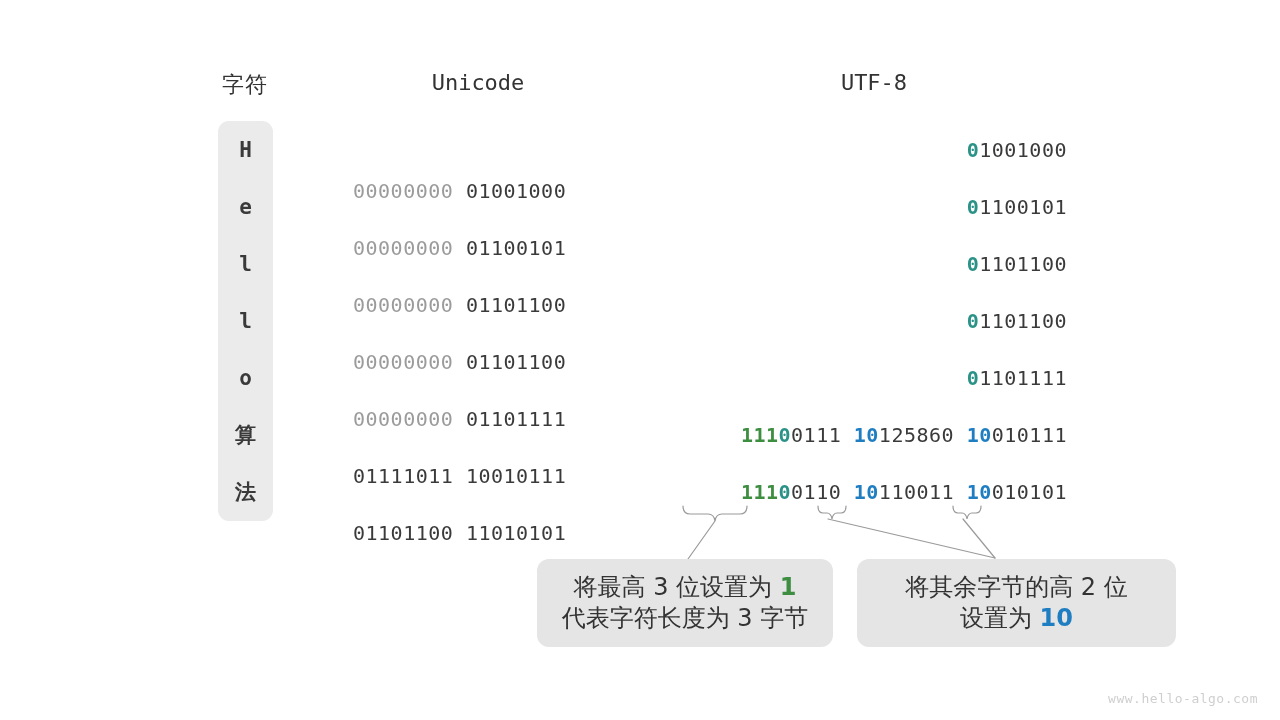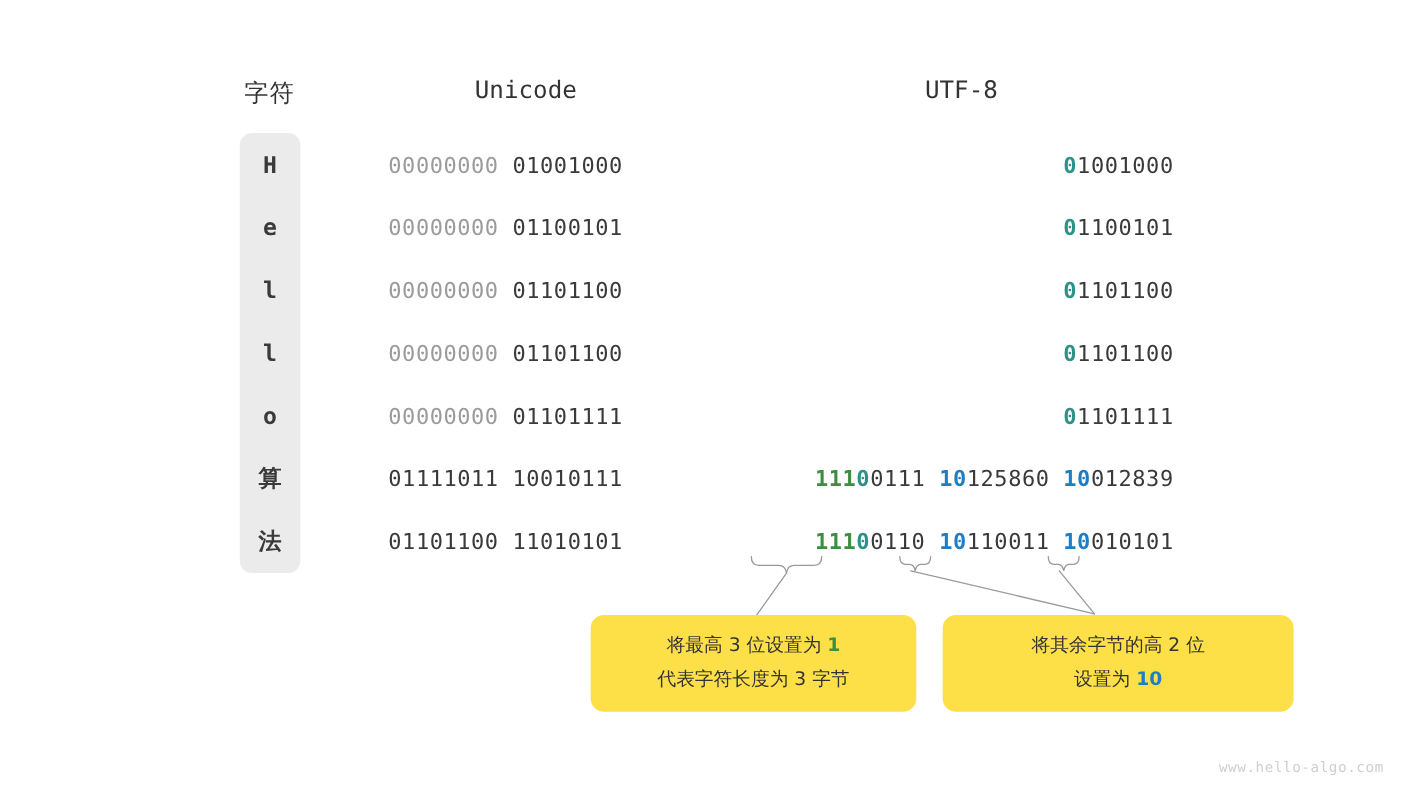--- a/index.html
+++ b/index.html
@@ -68,43 +68,44 @@
     font-family: "DejaVu Sans Mono", monospace;
     font-size: 20px;
     letter-spacing: 0.5px;
     white-space: pre;
     height: 30px;
     line-height: 30px;
   }
   .uni {
     left: 353px;
     color: #3a3a3a;
+    margin-top: 41px;
   }
   .utf {
     right: 213px;    
     color: #3a3a3a;
     text-align: right;
   }
   .dim   { color: #9b9b9b; }
   .dark  { color: #3a3a3a; }
   .teal  { color: #2a9287; font-weight: bold; }
   .green { color: #3e8e41; font-weight: bold; }
   .blue  { color: #1f7ec2; font-weight: bold; }
 
   
   .callout {
     position: absolute;
-    background: #fde047;
+    background: #e5e5e5;
     border-radius: 12px;
     display: flex;
     flex-direction: column;
     align-items: center;
     justify-content: center;
     font-family: "DejaVu Sans", sans-serif;
-    font-size: 17px;
+    font-size: 24px;
     color: #333333;
     line-height: 31px;
     text-align: center;
   }
   #callout-left  { left: 537px; top: 559px; width: 296px; height: 88px; }
   #callout-right { left: 857px; top: 559px; width: 319px; height: 88px; }
   .callout .hl-green { color: #3e8e41; font-weight: bold; }
   .callout .hl-blue  { color: #1f7ec2; font-weight: bold; }
 
   
@@ -154,21 +155,21 @@
   <div class="bits uni" style="top:363px"><span class="dim">00000000</span> <span class="dark">01101111</span></div>
   <div class="bits uni" style="top:420px"><span class="dark">01111011</span> <span class="dark">10010111</span></div>
   <div class="bits uni" style="top:477px"><span class="dark">01101100</span> <span class="dark">11010101</span></div>
 
   <div class="bits utf" style="top:135px"><span class="teal">0</span><span class="dark">1001000</span></div>
   <div class="bits utf" style="top:192px"><span class="teal">0</span><span class="dark">1100101</span></div>
   <div class="bits utf" style="top:249px"><span class="teal">0</span><span class="dark">1101100</span></div>
   <div class="bits utf" style="top:306px"><span class="teal">0</span><span class="dark">1101100</span></div>
   <div class="bits utf" style="top:363px"><span class="teal">0</span><span class="dark">1101111</span></div>
 
-  <div class="bits utf" style="top:420px"><span class="green">111</span><span class="teal">0</span><span class="dark">0111</span> <span class="blue">10</span><span class="dark">125860</span> <span class="blue">10</span><span class="dark">012839</span></div>
+  <div class="bits utf" style="top:420px"><span class="green">111</span><span class="teal">0</span><span class="dark">0111</span> <span class="blue">10</span><span class="dark">125860</span> <span class="blue">10</span><span class="dark">010111</span></div>
 
   <div class="bits utf" style="top:477px"><span class="green">111</span><span class="teal">0</span><span class="dark">0110</span> <span class="blue">10</span><span class="dark">110011</span> <span class="blue">10</span><span class="dark">010101</span></div>
 
   <svg id="connectors" viewBox="0 0 1280 720">
     <g fill="none" stroke="#9a9a9a" stroke-width="1.2" stroke-linecap="round">
 
       <path d="M683,506 q0,8 7,8 L708,514 q6,0 7,7 q1,-7 7,-7 L740,514 q7,0 7,-8"></path>
 
       <path d="M715,521 L688,559"></path>
 

